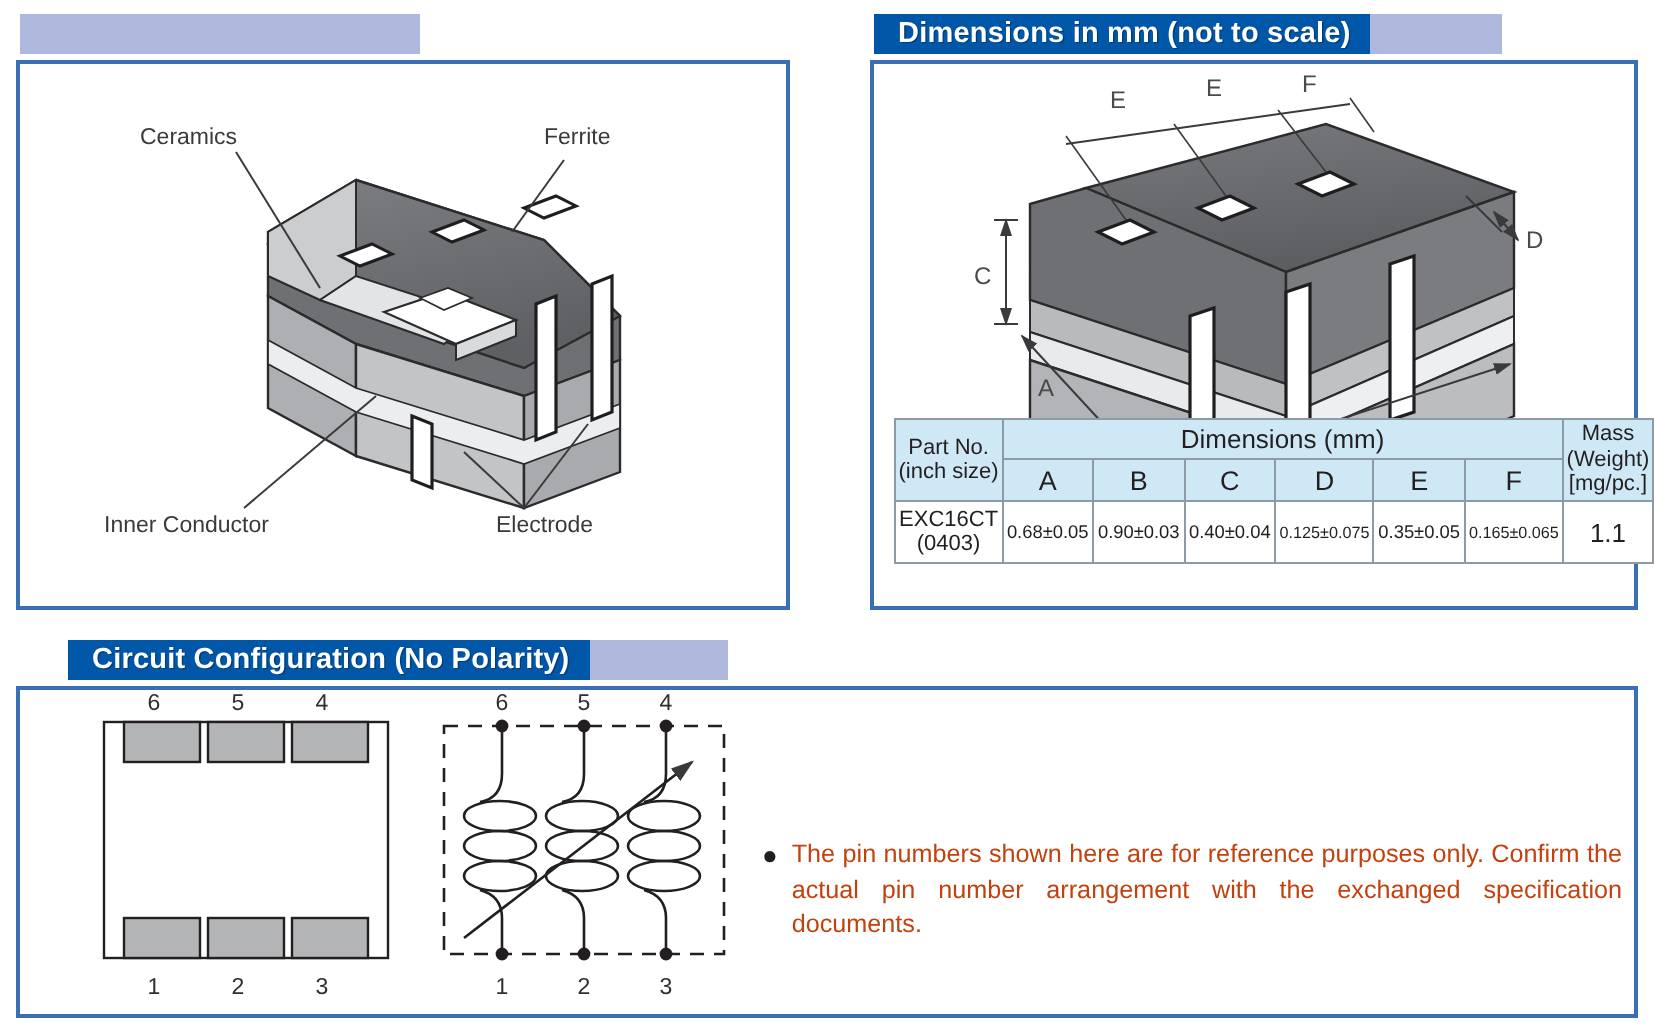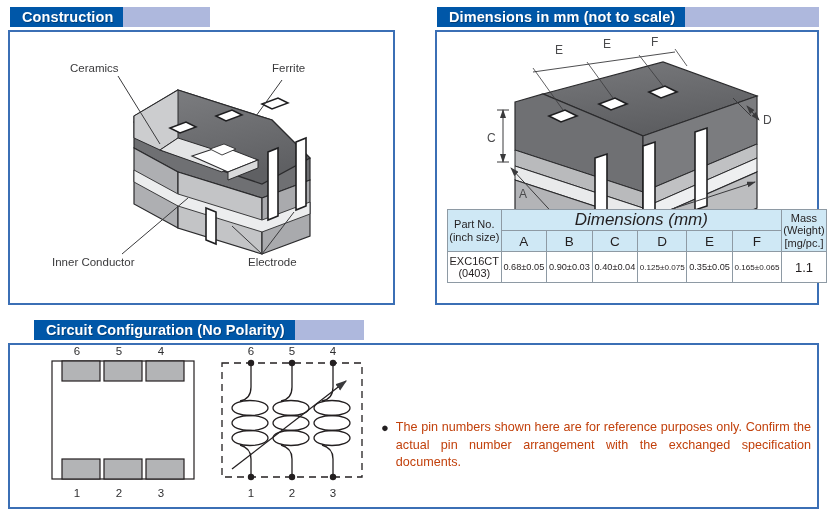--- a/index.html
+++ b/index.html
@@ -23,21 +23,21 @@
   .pinnum{font-family:"Liberation Sans", sans-serif;font-size:11.5px;fill:#2f2f31;}
 
   
   .dimtable{position:absolute;left:447px;top:209px;border-collapse:collapse;}
   .dimtable td,.dimtable th{
     border:1px solid #8e9aa4;text-align:center;vertical-align:middle;
     font-weight:normal;color:#231f20;background:#ffffff;padding:0;
   }
   .dimtable .hd{background:#cfe8f5;}
   .t-part{width:62px;font-size:11px;line-height:13px;}
-  .t-dimhdr{font-size:17px;height:19px;font-style:italic;}
+  .t-dimhdr{font-size:13px;height:19px;}
   .t-letter{font-size:13.5px;height:20px;}
   .t-mass{width:52px;font-size:11px;line-height:12.5px;}
   .t-val{font-size:9.2px;height:30px;}
   .t-val.narrow{font-size:8.1px;}
   .t-partval{font-size:11px;line-height:12.5px;}
   .t-massval{font-size:13px;}
   .cw-a{width:56px;} .cw-b{width:56px;} .cw-c{width:56px;}
   .cw-d{width:58px;} .cw-e{width:56px;} .cw-f{width:58px;}
 
   
@@ -45,23 +45,20 @@
   .note .dot{font-size:13px;line-height:17.5px;color:#231f20;}
   .note .txt{
     font-size:12.6px;line-height:17.6px;color:#c2410c;
     text-align:justify;text-justify:inter-word;
   }
 </style>
 </head>
 <body>
 
 <div class="banner" style="left:10px;top:7px;width:200px;">
-  <div class="bar">
-    <span>Construction</span>
-  </div>
   <div class="tail"></div>
 </div>
 
 <div class="panel" style="left:8px;top:30px;width:387px;height:275px;text-align:center;">
   <svg width="383" height="271" viewBox="0 0 383 271">
     <defs>
       <linearGradient id="ferriteTop" x1="0" y1="0" x2="0.4" y2="1">
         <stop offset="0" stop-color="#7e7f82"></stop>
           <stop offset="1" stop-color="#5f6063"></stop>
       </linearGradient>
@@ -102,21 +99,21 @@
     <line x1="252" y1="222" x2="222" y2="194" stroke="#3a3a3c" stroke-width="1"></line>
     <line x1="252" y1="222" x2="284" y2="180" stroke="#3a3a3c" stroke-width="1"></line>
 
     <text class="lbl" x="60" y="40">Ceramics</text>
     <text class="lbl" x="262" y="40">Ferrite</text>
     <text class="lbl" x="42" y="234">Inner Conductor</text>
     <text class="lbl" x="238" y="234">Electrode</text>
   </svg>
 </div>
 
-<div class="banner" style="left:437px;top:7px;width:382px;">
+<div class="banner" style="left:437px;top:7px;width:314px;">
   <div class="bar">
     <span>Dimensions in mm (not to scale)</span>
   </div>
   <div class="tail"></div>
 </div>
 
 <div class="panel" style="left:435px;top:30px;width:384px;height:275px;">
   <svg width="380" height="271" viewBox="0 0 380 271">
     <defs>
       <marker id="ah" markerWidth="9" markerHeight="9" refX="8" refY="3" orient="auto">

